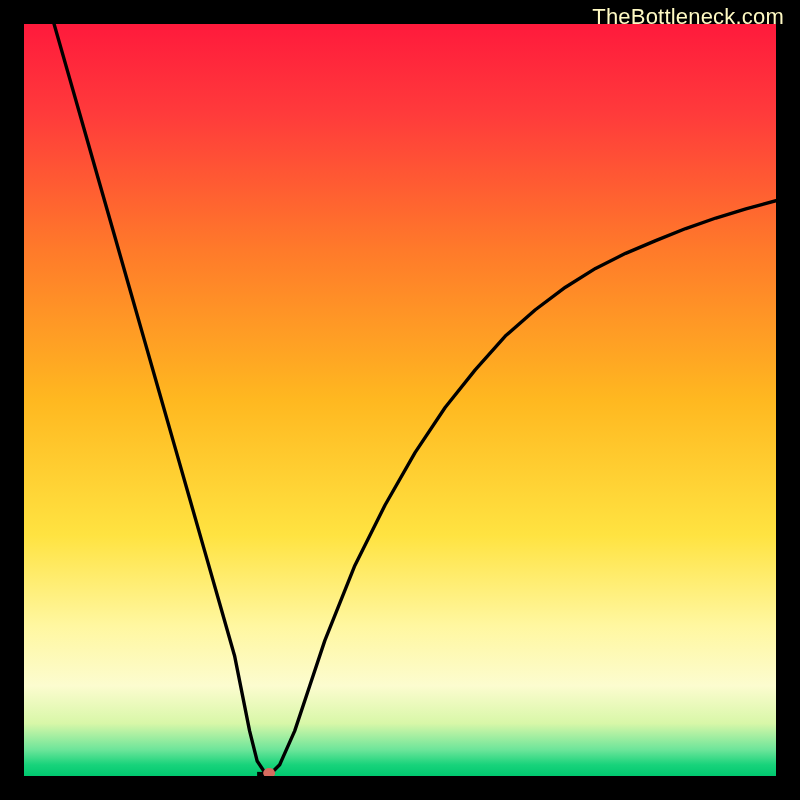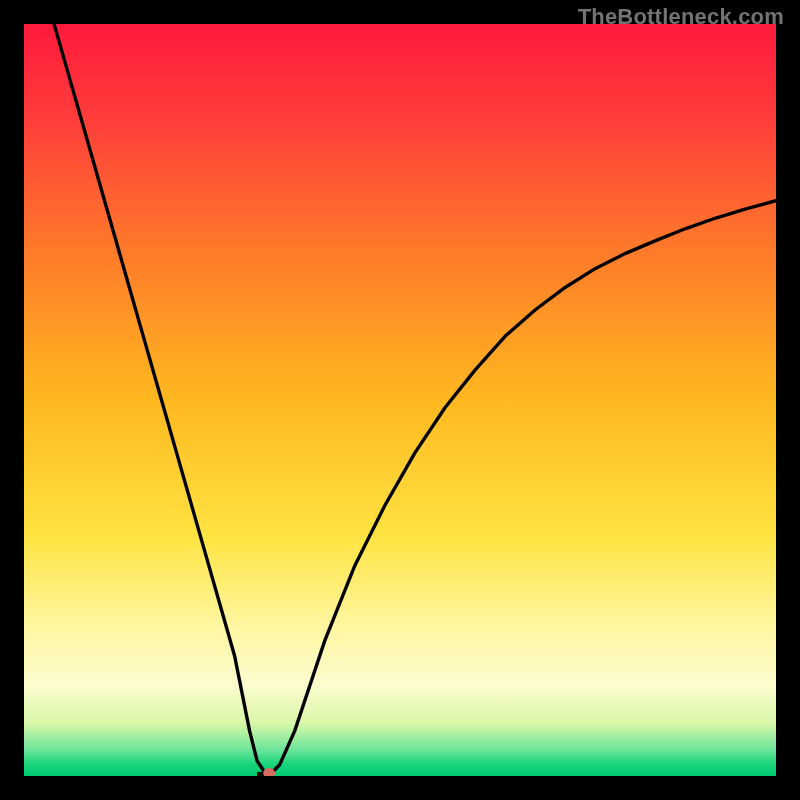--- a/index.html
+++ b/index.html
@@ -14,23 +14,23 @@
   .frame {
     position: relative;
     width: 800px;
     height: 800px;
     background: #000;
   }
   .watermark {
     position: absolute;
     top: 4px;
     right: 16px;
-    color: #737373;
+    color: #fef9c3;
     font-size: 22px;
-    font-weight: 700;
+    font-weight: 400;
     letter-spacing: 0.2px;
     z-index: 10;
   }
   svg.plot {
     position: absolute;
     top: 24px;
     left: 24px;
     width: 752px;
     height: 752px;
     display: block;

